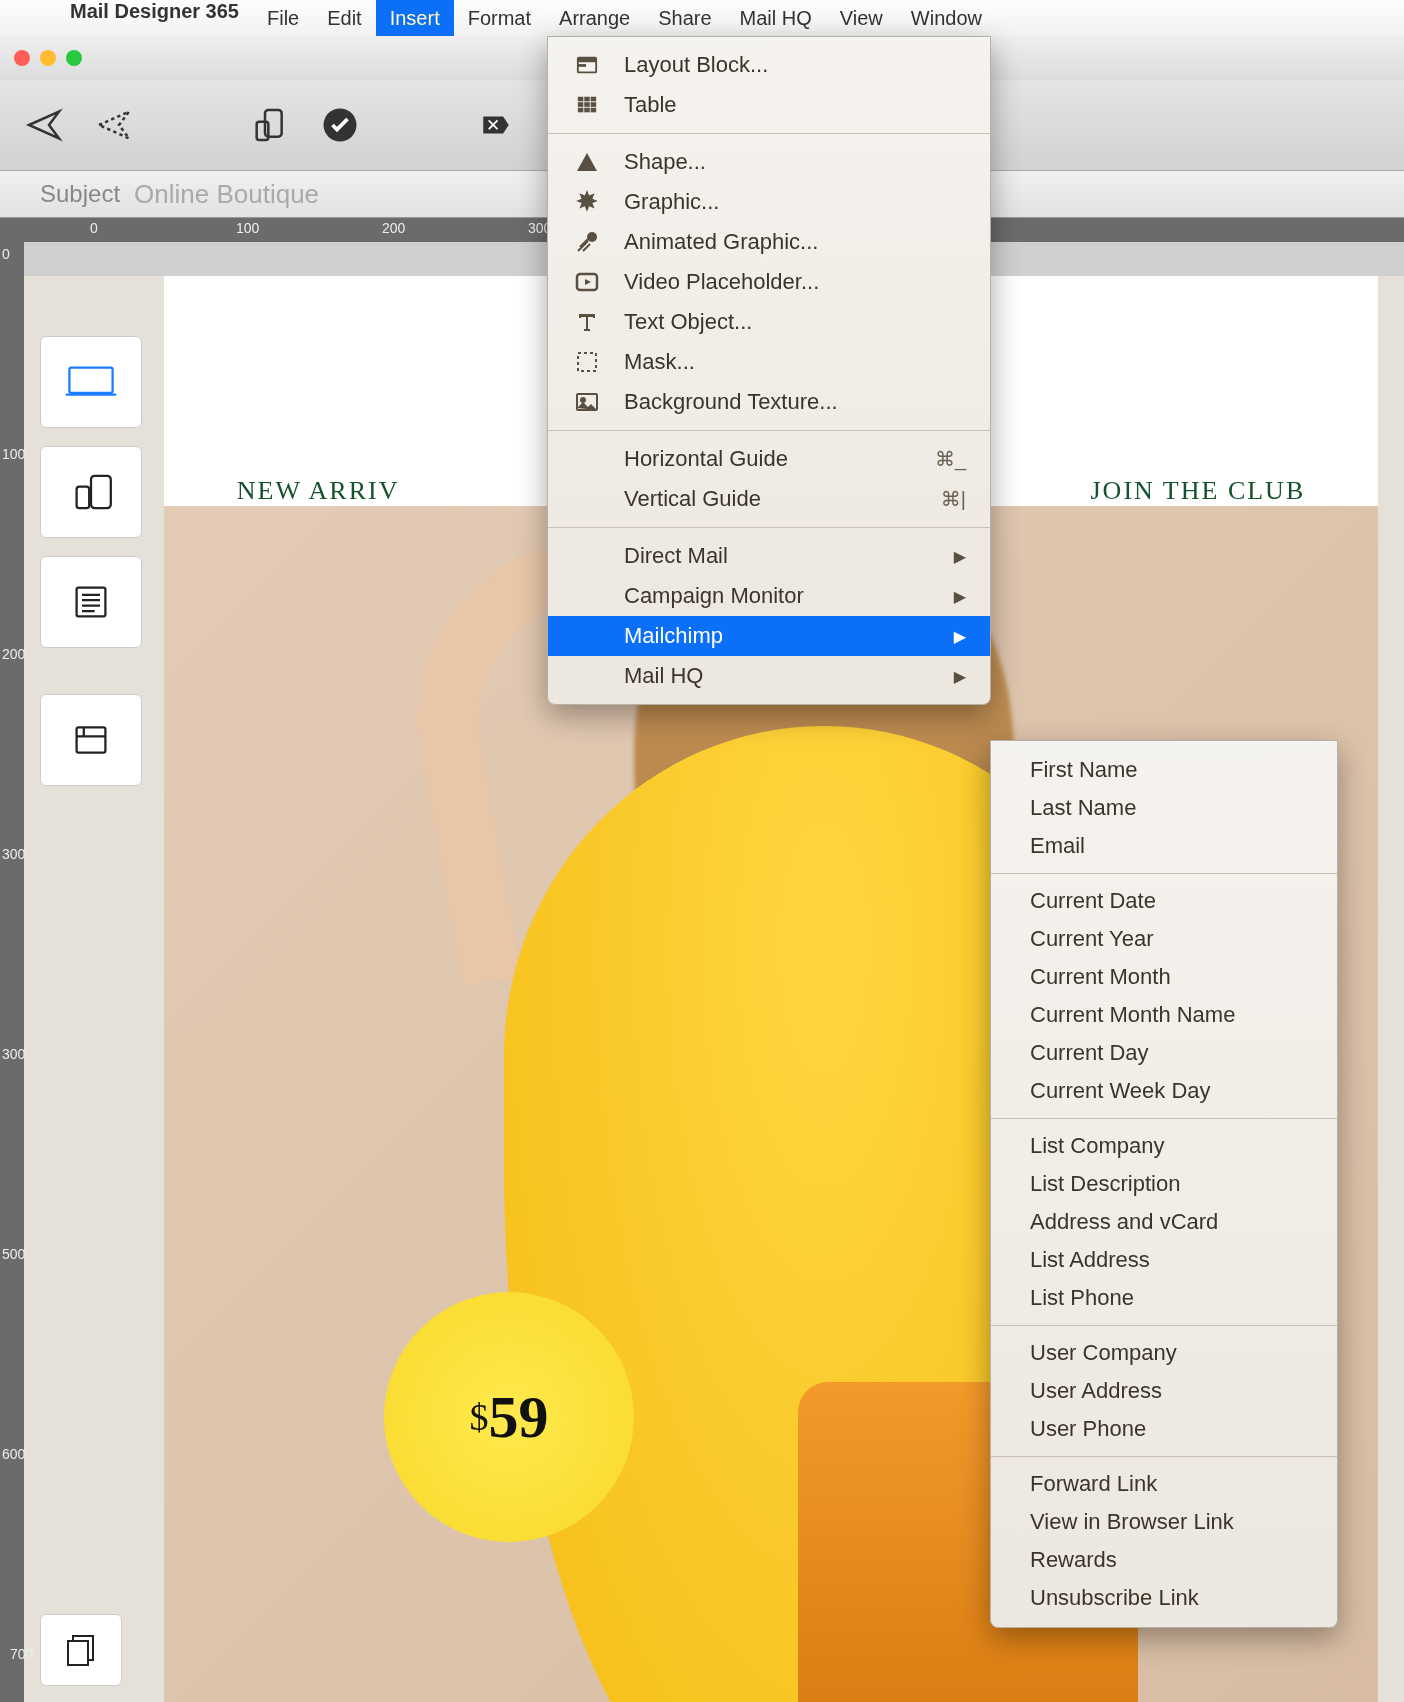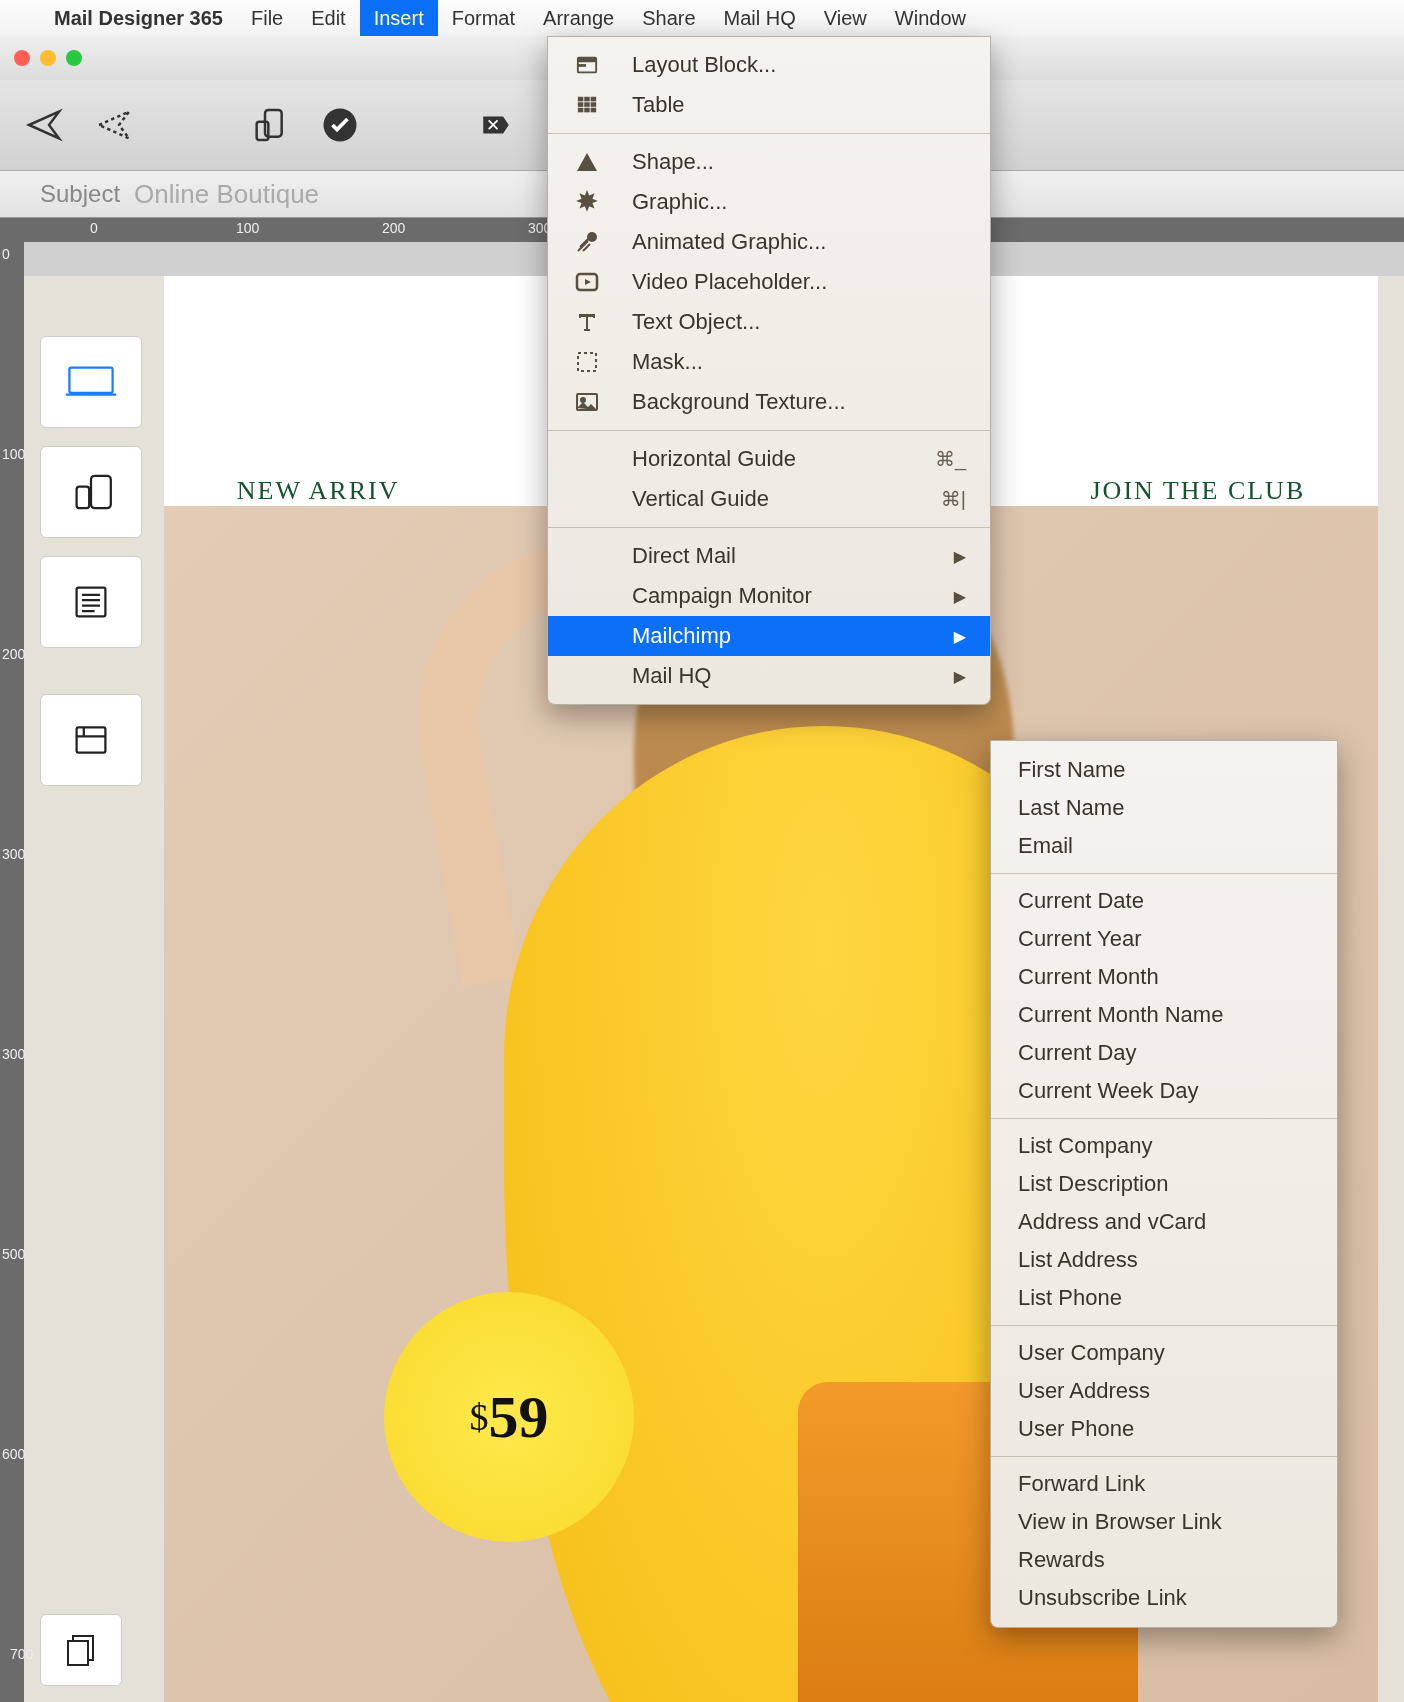--- a/index.html
+++ b/index.html
@@ -1,18 +1,18 @@
 <!DOCTYPE html>
 <html><head>
 <meta charset="utf-8">
 <style>
   html,body{margin:0;padding:0;font-family:-apple-system,Helvetica,Arial,sans-serif;background:#888;overflow:hidden}
   #stage{position:relative;width:1404px;height:1702px;transform-origin:top left}
   
-  .menubar{position:absolute;left:0;top:0;right:0;height:36px;background:linear-gradient(#fdfdfd,#f2f2f2);display:flex;align-items:center;font-size:20px;color:#333;padding-left:10px}
+  .menubar{position:absolute;left:0;top:0;right:0;height:36px;background:linear-gradient(#fdfdfd,#f2f2f2);display:flex;align-items:flex-start;font-size:20px;color:#333;padding-left:26px}
   .apple{width:30px;text-align:center;font-size:22px}
   .app-name{font-weight:700;padding:0 14px}
   .mitem{padding:0 14px;height:36px;display:flex;align-items:center}
   .mitem.sel{background:#0b6ff8;color:#fef9c3}
   
   .window{position:absolute;left:0;top:36px;right:0;bottom:0;background:#d0d0d0}
   .titlebar{height:44px;background:linear-gradient(#efefef,#dcdcdc);display:flex;align-items:center;padding-left:14px;font-size:20px;color:#666}
   .traffic{display:flex;gap:10px;margin-right:24px}
   .dot{width:16px;height:16px;border-radius:50%}
   .red{background:#ff5f57}.yel{background:#febc2e}.grn{background:#28c840}
@@ -40,29 +40,29 @@
   .pricecircle span{font-size:38px;vertical-align:top}
   
   .sidetools{position:absolute;left:40px;top:300px;display:flex;flex-direction:column;gap:18px}
   .stbox{width:100px;height:90px;background:#fff;border:1px solid #ccc;border-radius:6px;display:flex;align-items:center;justify-content:center}
   .stbox svg{width:54px;height:40px}
   .stbox.sel svg{stroke:#1a7cff}
   .stbtm{position:absolute;left:40px;bottom:16px;width:80px;height:70px;background:#fff;border:1px solid #ccc;border-radius:6px;display:flex;align-items:center;justify-content:center}
   
   .dropdown{position:absolute;background:linear-gradient(#f5f3ef,#ece7df);border:1px solid #b7b0a4;border-radius:0 0 8px 8px;box-shadow:0 10px 30px rgba(0,0,0,.35);padding:8px 0;font-size:22px;color:#3a342a}
   .dd-main{left:547px;top:36px;width:442px}
-  .dd-row{display:flex;align-items:center;height:40px;padding:0 24px 0 24px;gap:30px}
+  .dd-row{display:flex;align-items:center;height:40px;padding:0 24px 0 24px;gap:22px}
   .dd-row .ic{width:30px;height:30px;display:flex;align-items:center;justify-content:center;color:#5a5042}
   .dd-row.sel{background:#0b6ff8;color:#fff}
   .dd-row.sel .arrow{color:#fff}
   .dd-sep{height:1px;background:#c8c0b2;margin:8px 0}
   .short{margin-left:auto;font-size:20px;color:#6a6152}
   .arrow{margin-left:auto;font-size:16px;color:#5a5042}
   .dd-sub{left:990px;top:740px;width:346px;padding:10px 0}
-  .dd-sub .srow{height:38px;display:flex;align-items:center;padding:0 27px}
+  .dd-sub .srow{height:38px;display:flex;align-items:center;padding:0 39px}
 </style>
 </head>
 <body>
 
 <div id="stage" style="transform: scale(1);">
 
   <div class="menubar">
     <div class="apple"></div>
     <div class="app-name">Mail Designer 365</div>
     <div id="mitems" style="display: flex;">

